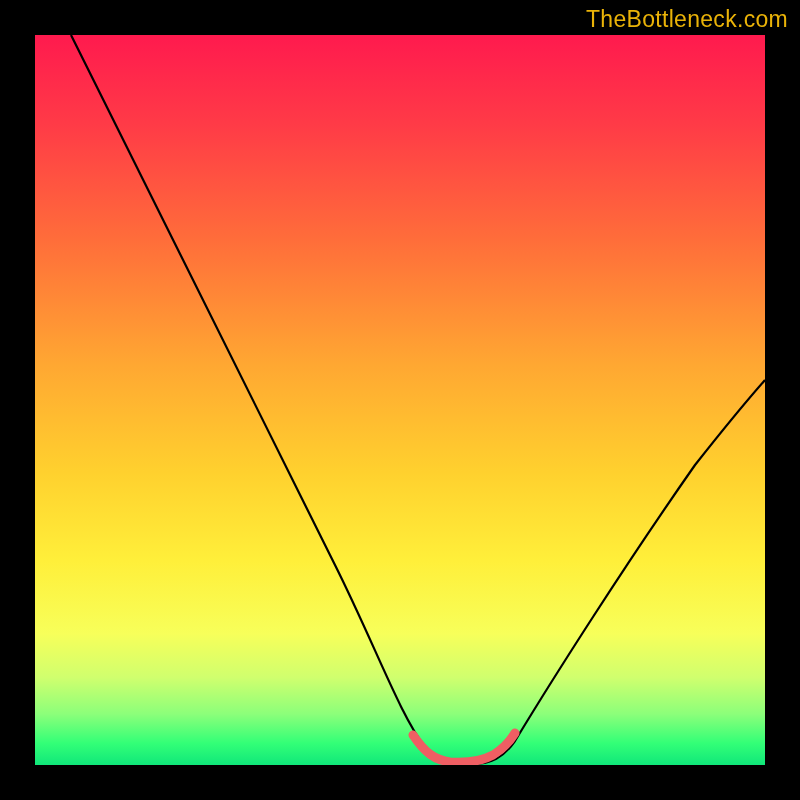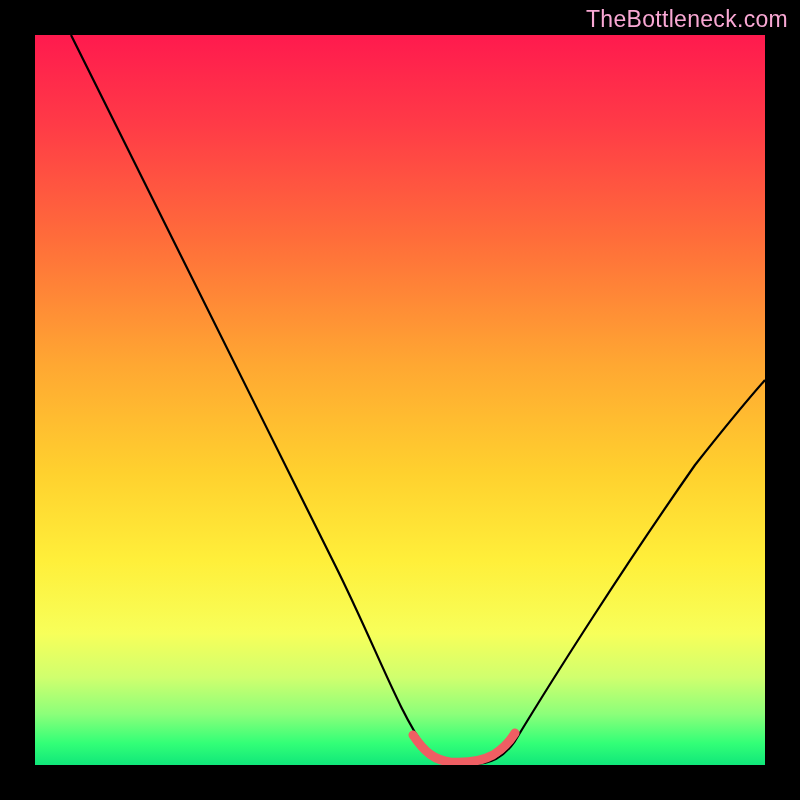--- a/index.html
+++ b/index.html
@@ -37,21 +37,21 @@
       #d0ff6e 88%,
       #8cff7a 93%,
       #33ff77 97%,
       #10e77a 100%
     );
   }
   .watermark {
     position: absolute;
     top: 6px;
     right: 12px;
-    color: #f9a8d4;
+    color: #eab308;
     font-size: 23px;
     font-weight: 500;
     letter-spacing: 0.3px;
     user-select: none;
   }
   svg.curve {
     position: absolute;
     top: 0;
     left: 0;
     width: 730px;

